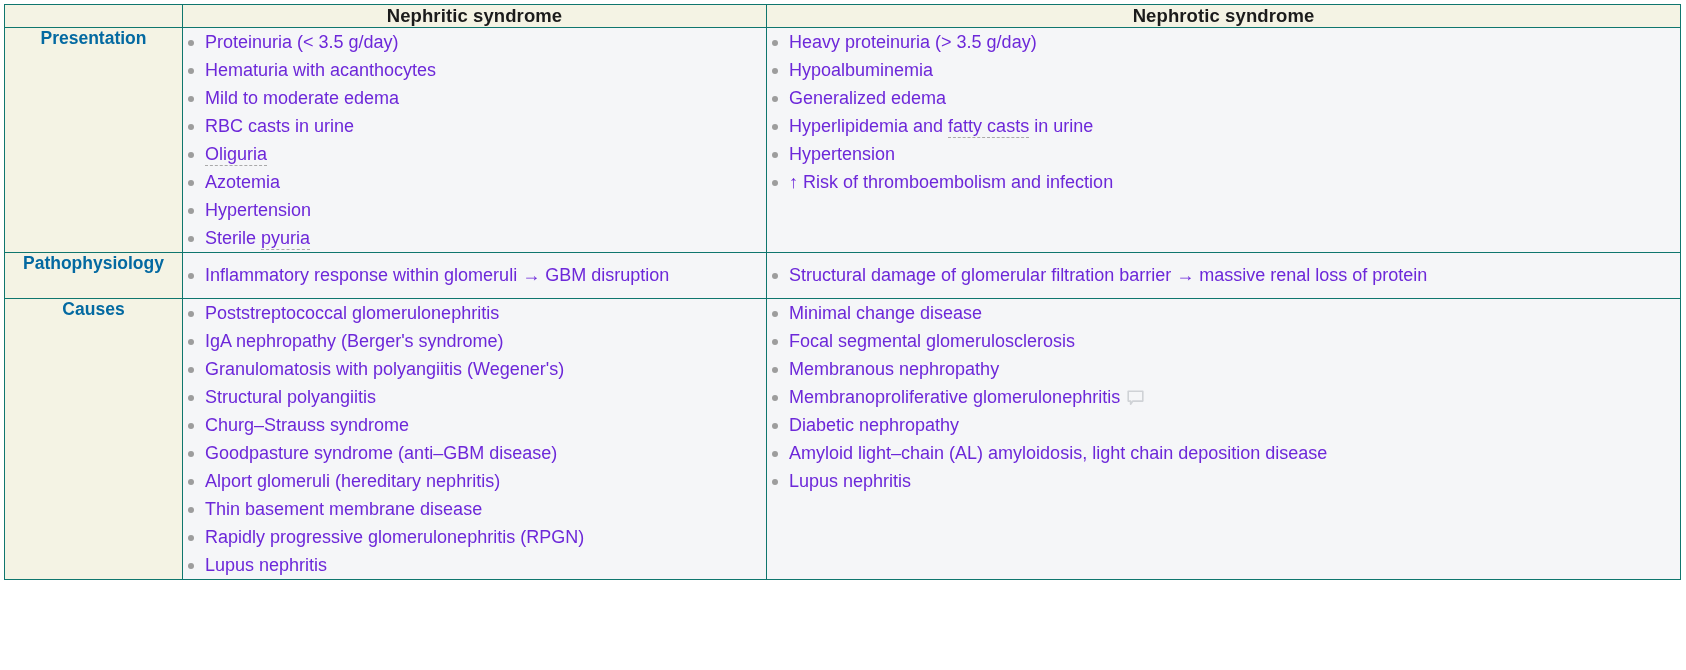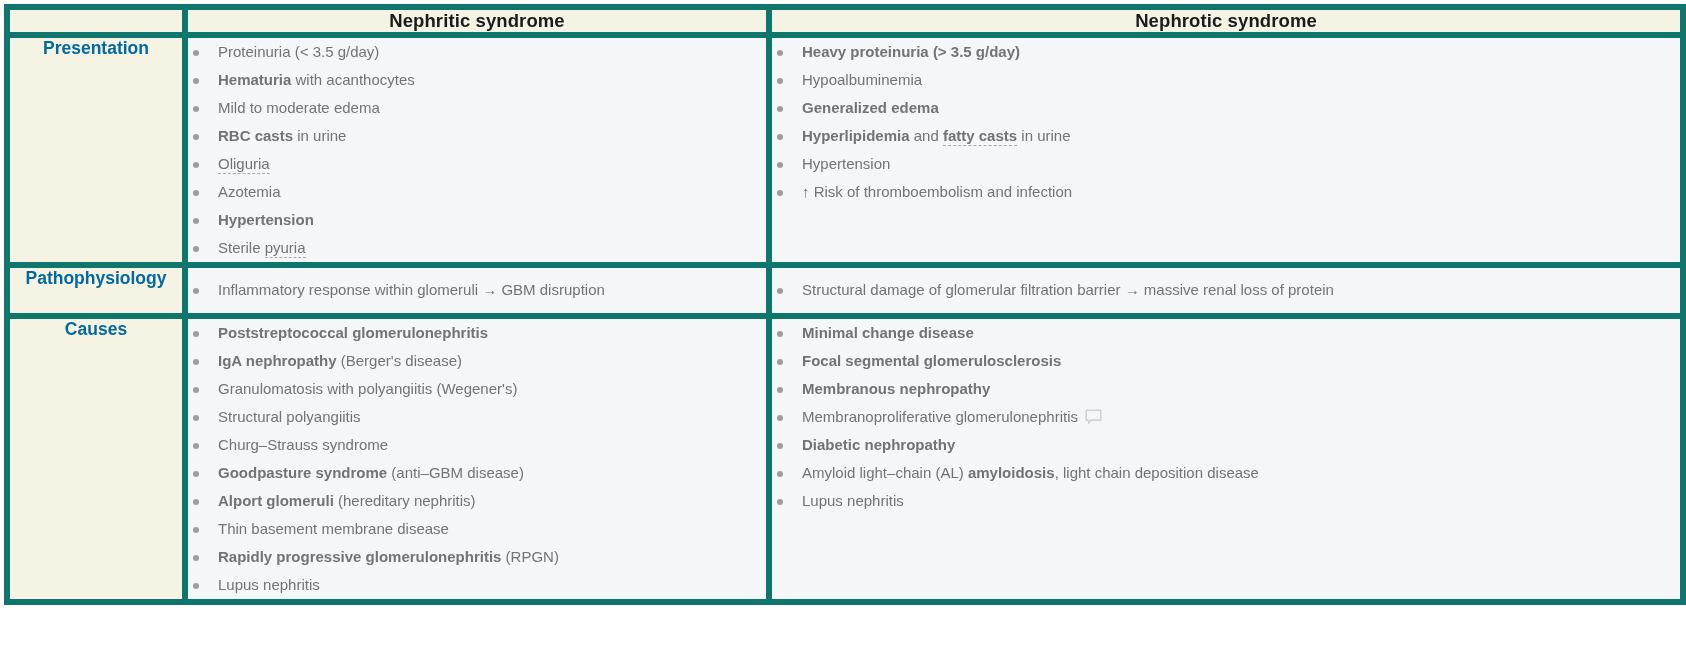--- a/index.html
+++ b/index.html
@@ -27,21 +27,21 @@
     table-layout: fixed;
     background: #f5f6f8;
   }
 
   table.cmp col.c-label { width: 178px; }
   table.cmp col.c-left  { width: 584px; }
   table.cmp col.c-right { width: 914px; }
 
   table.cmp th,
   table.cmp td {
-    border: 6px solid #0f766e;
+    border: 1px solid #0f766e;
     vertical-align: top;
     padding: 0;
   }
 
   
   .hdr-corner {
     background: #f4f3e4;
     border-top: 1px solid #c4c4c4;
   }
   .hdr-cell {
@@ -73,38 +73,38 @@
   }
   .body-cell.compact { padding-top: 8px; padding-bottom: 9px; }
 
   ul.bullets {
     margin: 0;
     padding: 0;
     list-style: none;
   }
   ul.bullets li {
     position: relative;
-    padding-left: 30px;
-    font-size: 15px;
+    padding-left: 22px;
+    font-size: 18px;
     line-height: 28px;
-    color: #737373;
+    color: #6d28d9;
     white-space: nowrap;
   }
   ul.bullets li::before {
     content: "";
     position: absolute;
     left: 5px;
     top: 12px;
     width: 6px;
     height: 6px;
     border-radius: 50%;
     background: #9d9d9d;
   }
 
-  b.strong { font-weight: bold; }
+  b.strong { font-weight: normal; }
   span.gloss {
     border-bottom: 1px dashed #a9a9a9;
     padding-bottom: 1px;
   }
 
   .note-icon {
     display: inline-block;
     vertical-align: -3px;
     margin-left: 7px;
     width: 17px;
@@ -166,21 +166,21 @@
             <ul class="bullets">
               <li><span>Structural damage of glomerular filtration barrier → massive renal loss of protein</span></li>
             </ul>
           </td>
         </tr>
         <tr>
           <th class="row-label">Causes</th>
           <td class="body-cell">
             <ul class="bullets">
               <li><b class="strong">Poststreptococcal glomerulonephritis</b></li>
-              <li><b class="strong">IgA nephropathy</b><span> (Berger's disease)</span></li>
+              <li><b class="strong">IgA nephropathy</b><span> (Berger's syndrome)</span></li>
               <li><span>Granulomatosis with polyangiitis (Wegener's)</span></li>
               <li><span>Structural polyangiitis</span></li>
               <li><span>Churg–Strauss syndrome</span></li>
               <li><b class="strong">Goodpasture syndrome</b><span> (anti–GBM disease)</span></li>
               <li><b class="strong">Alport glomeruli</b><span> (hereditary nephritis)</span></li>
               <li><span>Thin basement membrane disease</span></li>
               <li><b class="strong">Rapidly progressive glomerulonephritis</b><span> (RPGN)</span></li>
               <li><span>Lupus nephritis</span></li>
             </ul>
           </td>

